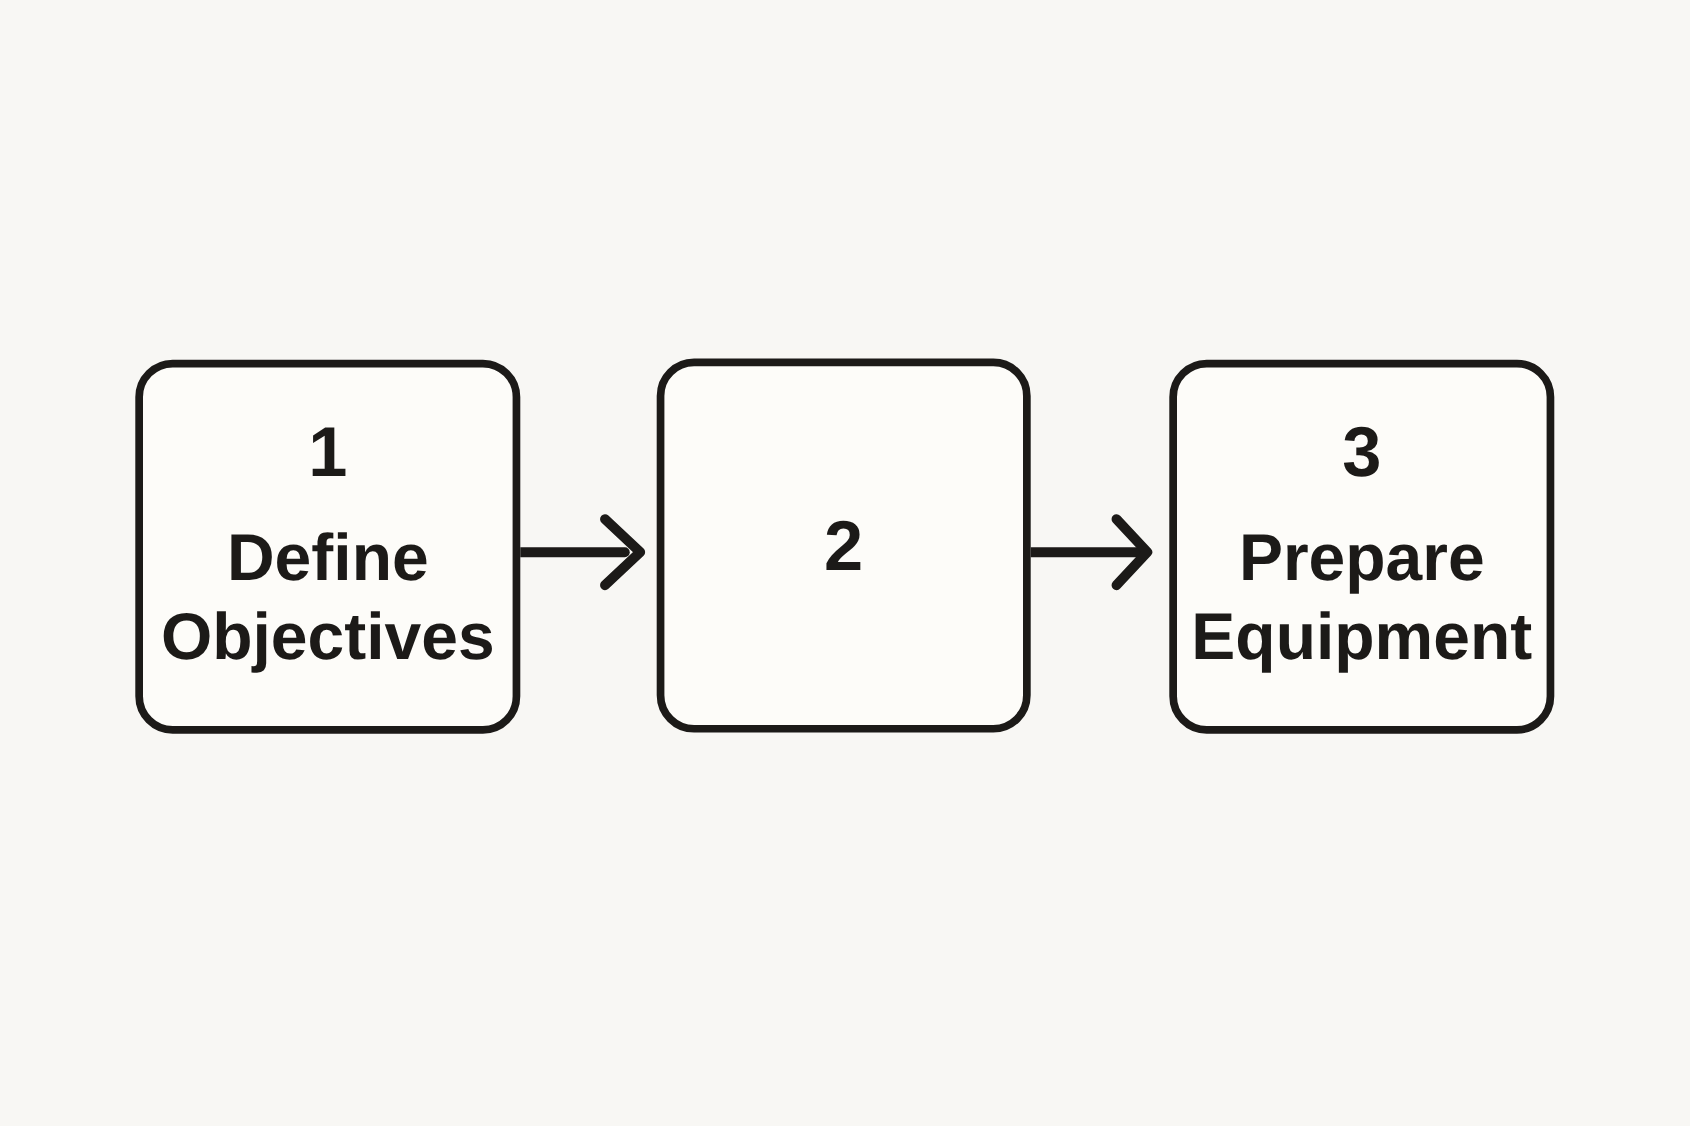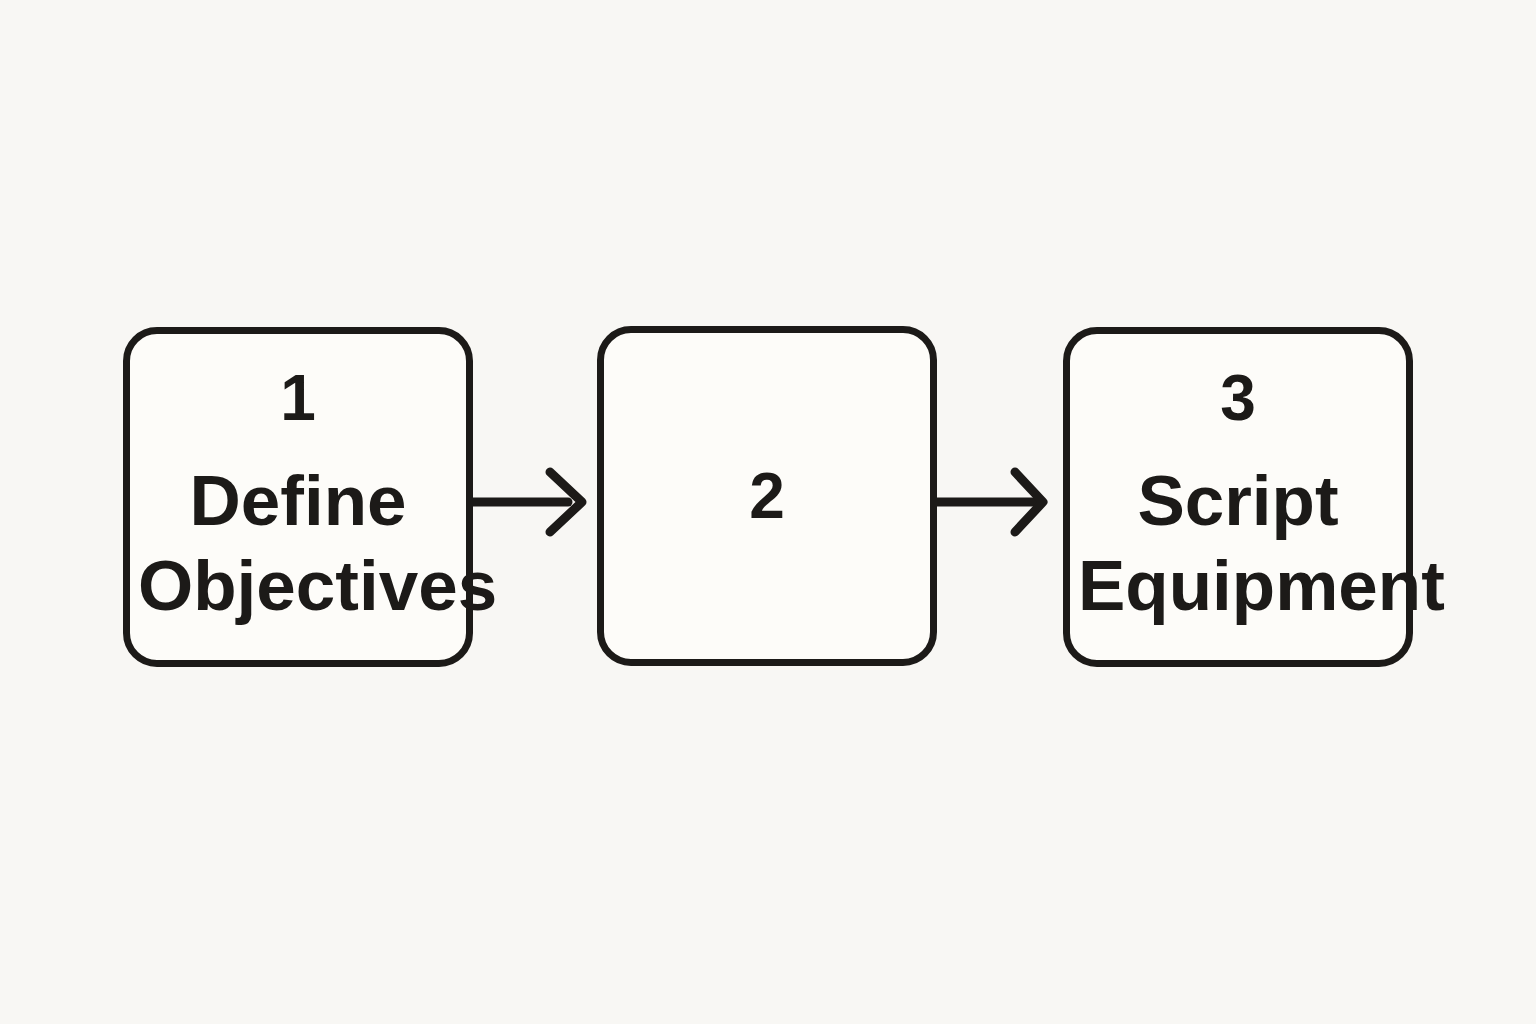--- a/index.html
+++ b/index.html
@@ -36,21 +36,21 @@
   }
   .step-box.box-1 { left: 123px; top: 327px; width: 350px; height: 340px; }
   .step-box.box-2 { left: 597px; top: 326px; width: 340px; height: 340px; }
   .step-box.box-3 { left: 1063px; top: 327px; width: 350px; height: 340px; }
   .step-number {
     font-size: 64px;
     font-weight: 700;
     line-height: 1;
   }
   .step-label {
-    font-size: 71px;
+    font-size: 60px;
     font-weight: 700;
     line-height: 1.2;
     max-width: 320px;
   }
   .arrow-svg {
     position: absolute;
     display: block;
   }
   .arrow-svg.arrow-1 { left: 473px; top: 455px; }
   .arrow-svg.arrow-2 { left: 937px; top: 456px; }
@@ -81,16 +81,16 @@
     <div class="step-number">2</div>
   </div>
 
   <svg class="arrow-svg arrow-2" width="126" height="95" viewBox="0 0 126 95">
     <line x1="0" y1="46" x2="96" y2="46"></line>
     <polyline points="78,16 106,46 78,76"></polyline>
   </svg>
 
   <div class="step-box box-3">
     <div class="step-number">3</div>
-    <div class="step-label">Script Equipment</div>
+    <div class="step-label">Prepare Equipment</div>
   </div>
 
 </div>
 
 </body></html>

